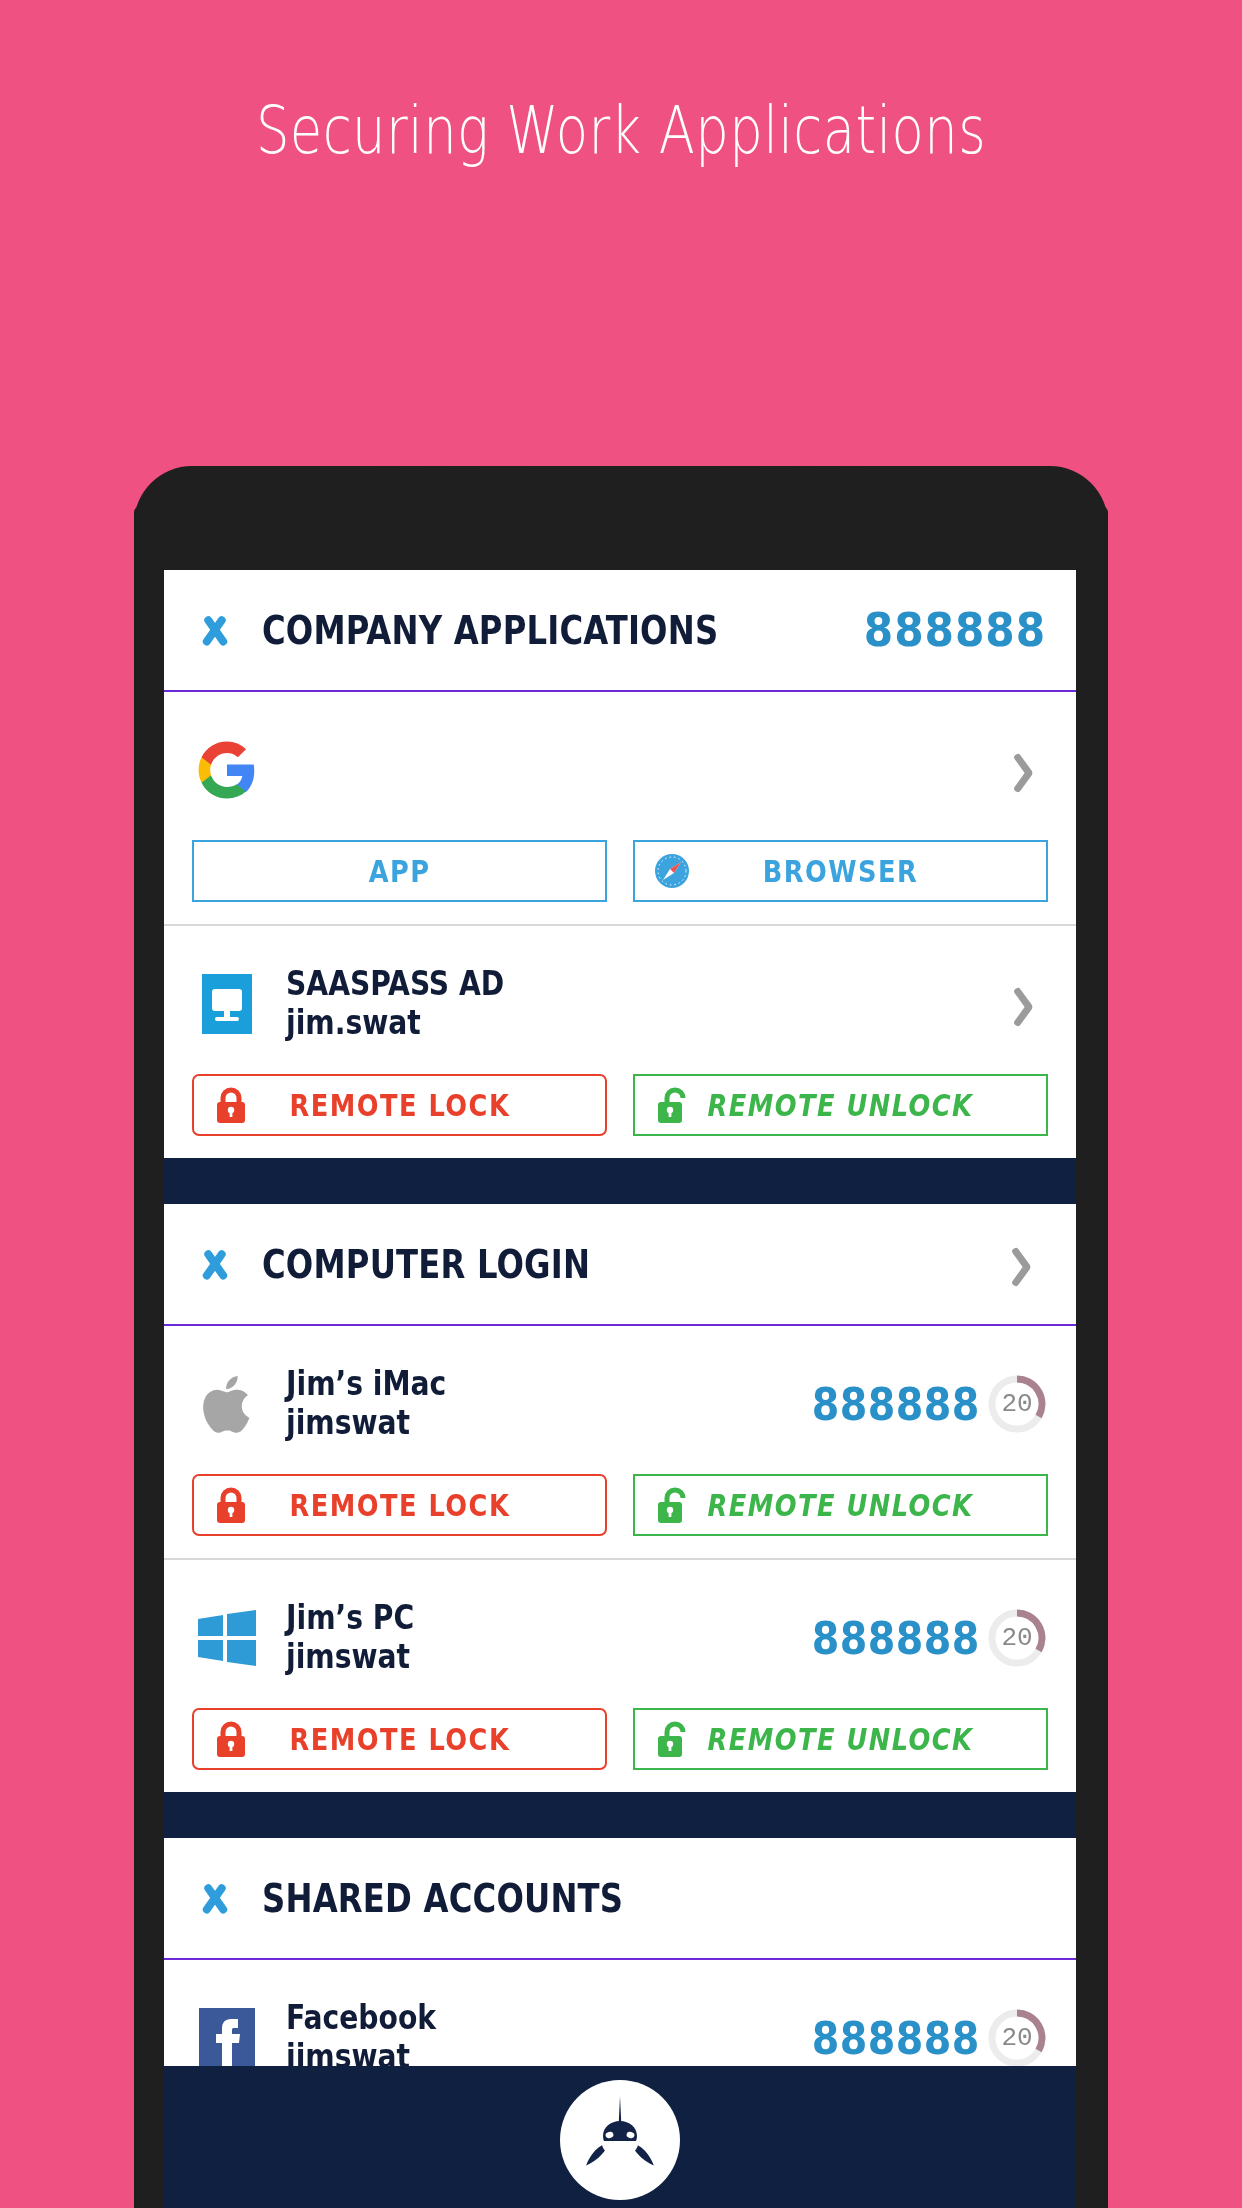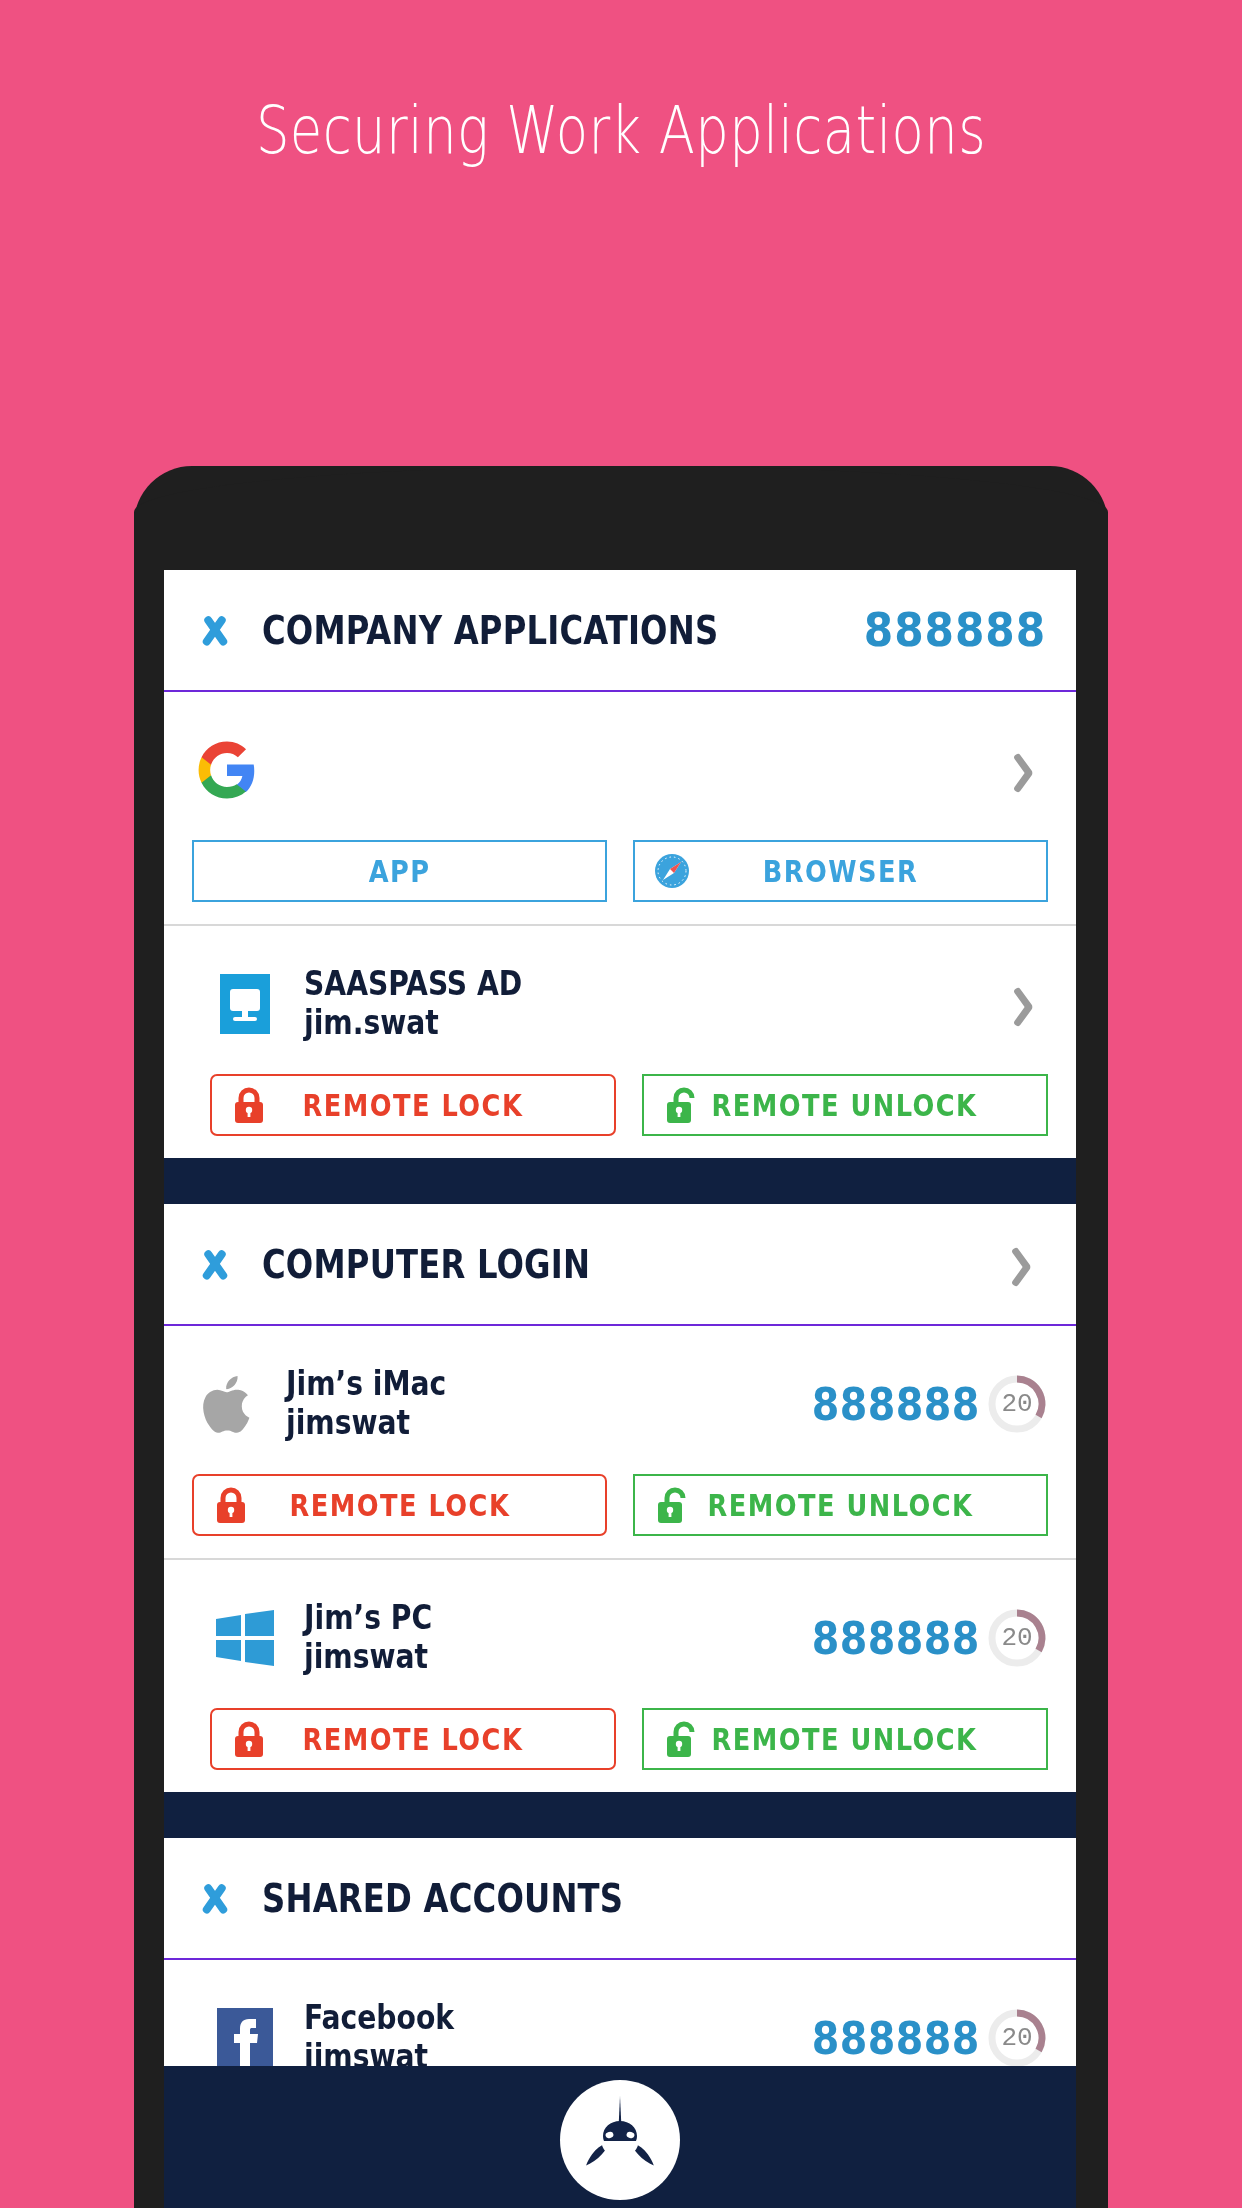--- a/index.html
+++ b/index.html
@@ -80,21 +80,21 @@
   }
   .chev-right:before{top:0;transform:rotate(-36deg);transform-origin:bottom center;}
   .chev-right:after{top:21px;transform:rotate(36deg);transform-origin:top center;}
   
   .acct{
     background:#fff;
     border-bottom:2px solid #d8d8d8;
     padding:22px 28px 0 28px;
     box-sizing:border-box;
   }
-  .acct.nobord{border-bottom:none;margin-left:18px;}
+  .acct.nobord{border-bottom:none;}
   .acct-main{display:flex;align-items:center;height:112px;}
   .icon-box{width:70px;height:70px;flex:0 0 auto;margin-right:24px;
             display:flex;align-items:center;justify-content:center;}
   .acct-txt{display:flex;flex-direction:column;justify-content:center;}
   .acct-name{color:#111d38;font-size:33px;font-weight:700;line-height:1.18;
              font-family:"DejaVu Sans Condensed","Liberation Sans",sans-serif;
              transform:scaleX(0.95);transform-origin:left center;white-space:nowrap;}
   .acct-user{color:#111d38;font-size:33px;font-weight:700;line-height:1.18;
              font-family:"DejaVu Sans Condensed","Liberation Sans",sans-serif;
              transform:scaleX(0.95);transform-origin:left center;white-space:nowrap;}
@@ -120,21 +120,21 @@
     display:flex;align-items:center;justify-content:center;
     position:relative;
   }
   .btn-lbl{
     font-size:31px;font-weight:700;letter-spacing:1.6px;color:#3ba3dd;
     font-family:"DejaVu Sans Condensed","Liberation Sans",sans-serif;
     transform:scaleX(0.92);
   }
   .btn.red{border-color:#e8402a;border-radius:7px;}
   .btn.red .btn-lbl{color:#e8402a;}
-  .btn.green{border-color:#3cb54a;}
+  .btn.green{border-color:#3cb54a;font-style:italic;}
   .btn.green .btn-lbl{color:#3cb54a;}
   .btn-ico{position:absolute;left:16px;top:50%;transform:translateY(-50%);
            width:42px;height:42px;display:flex;align-items:center;justify-content:center;}
   
   .navybar{height:46px;background:#102040;}
   
   .botnav{
     position:absolute;left:0;bottom:0;width:912px;height:142px;
     background:#102040;display:flex;align-items:flex-start;justify-content:center;
   }

